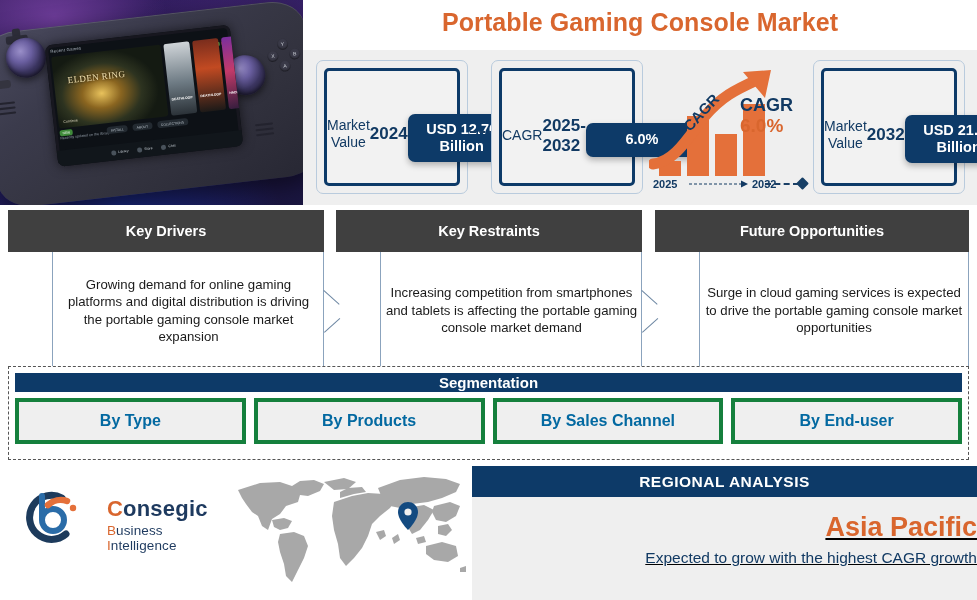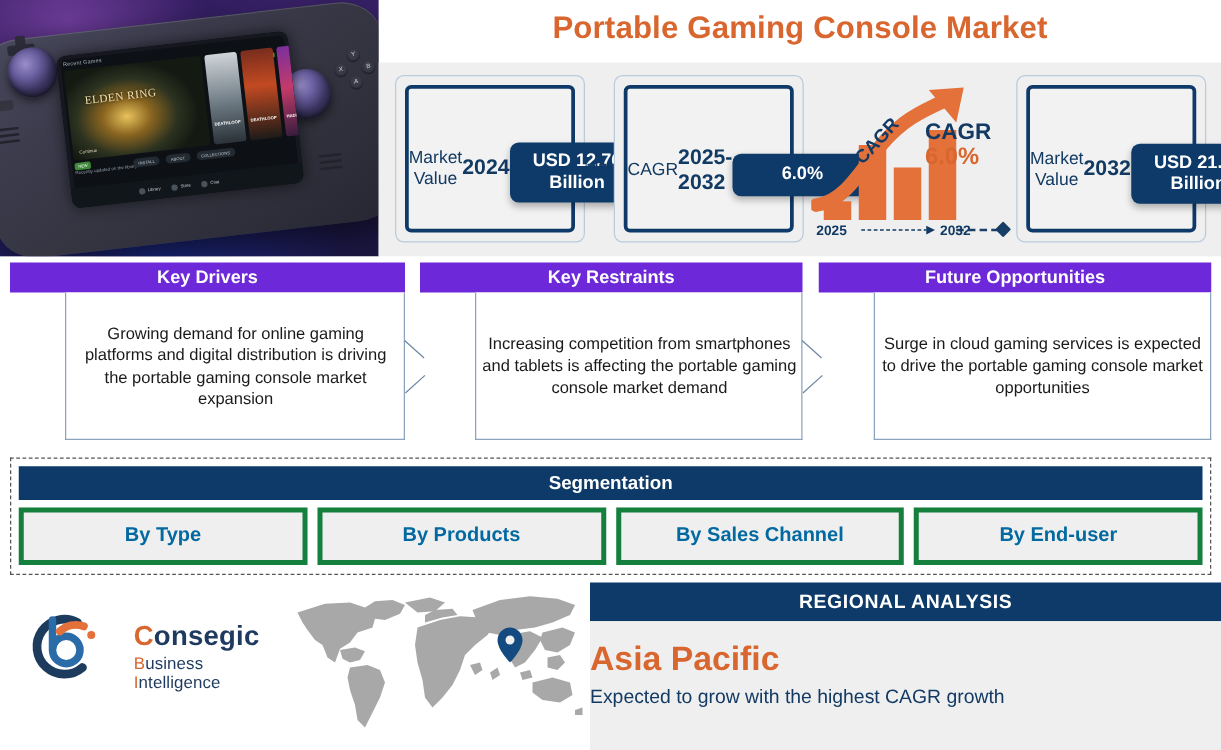--- a/index.html
+++ b/index.html
@@ -120,21 +120,21 @@
   .cagr-graphic { position:absolute; left:346px; top:14px; width:160px; height:128px; }
   .cagr-label { position:absolute; left:437px; top:46px; text-align:left; }
   .cagr-label .c1t { font-size:18px; font-weight:bold; color:#123a63; line-height:1;}
   .cagr-label .c2t { font-size:19px; font-weight:bold; color:#d9662e; line-height:1.25;}
   .conn2 { left:462px; top:128px; }
 
   
   .keys { position:absolute; left:0; top:210px; width:977px; height:148px; }
   .kcol { position:absolute; top:0; height:148px; }
   .khead {
-    height:24px; background:#6d28d9; color:#fff; font-size:14.5px; font-weight:bold;
+    height:42px; background:#404040; color:#fff; font-size:14.5px; font-weight:bold;
     display:flex; align-items:center; justify-content:center;
   }
   .kbody {
     position:relative; height:118px; background:#fff;
     border:1px solid #8ba3bd; border-top:none;
     display:flex; align-items:center; justify-content:center; text-align:center;
     font-size:13.2px; color:#1a1a1a; line-height:1.32; padding:4px 4px;margin-left:44px;
   }
   .kbody.notch { border-right:none; }
   .chev {
@@ -150,21 +150,21 @@
   .k1 { left:8px; width:316px; }
   .k2 { left:336px; width:306px; }
   .k3 { left:655px; width:314px; }
 
   
   .segwrap {
     position:absolute; left:8px; top:366px; width:961px; height:94px;
     border:1.5px dashed #555; background:#fff; padding:6px;
   }
   .seghead {
-    height:27px; background:#0d3a68; color:#fff; font-size:15px; font-weight:bold;
+    height:19px; background:#0d3a68; color:#fff; font-size:15px; font-weight:bold;
     display:flex; align-items:center; justify-content:center;
   }
   .segrow { display:flex; gap:8px; margin-top:6px; }
   .segcell {
     flex:1; height:46px; background:#efefef; border:4px solid #15803d;
     display:flex; align-items:center; justify-content:center;
     font-size:16px; font-weight:bold; color:#0369a1;
   }
 
   
@@ -180,21 +180,21 @@
   .logo-txt .l2 .o { color:#d9662e; }
   .logo-txt .l2 .n { color:#1e3a5f; }
 
   .worldmap { position:absolute; left:228px; top:6px; width:240px; height:122px; }
 
   .regional { position:absolute; left:472px; top:0; width:505px; height:134px; }
   .reg-head {
     height:31px; background:#0d3a68; color:#fff; font-size:15.5px; font-weight:bold;
     letter-spacing:.5px; display:flex; align-items:center; justify-content:center;
   }
-  .reg-body { height:103px; background:#efefef; text-align:left; padding-top:16px; }
+  .reg-body { height:103px; background:#efefef; text-align:right; padding-top:16px;text-decoration:underline; }
   .reg-title { font-size:27px; font-weight:bold; color:#d9662e; line-height:1.1;}
   .reg-sub { font-size:15.5px; color:#123a63; margin-top:6px; }
 </style>
 </head>
 <body>
 
 <div class="page">
 
   <div class="top-band">
 

